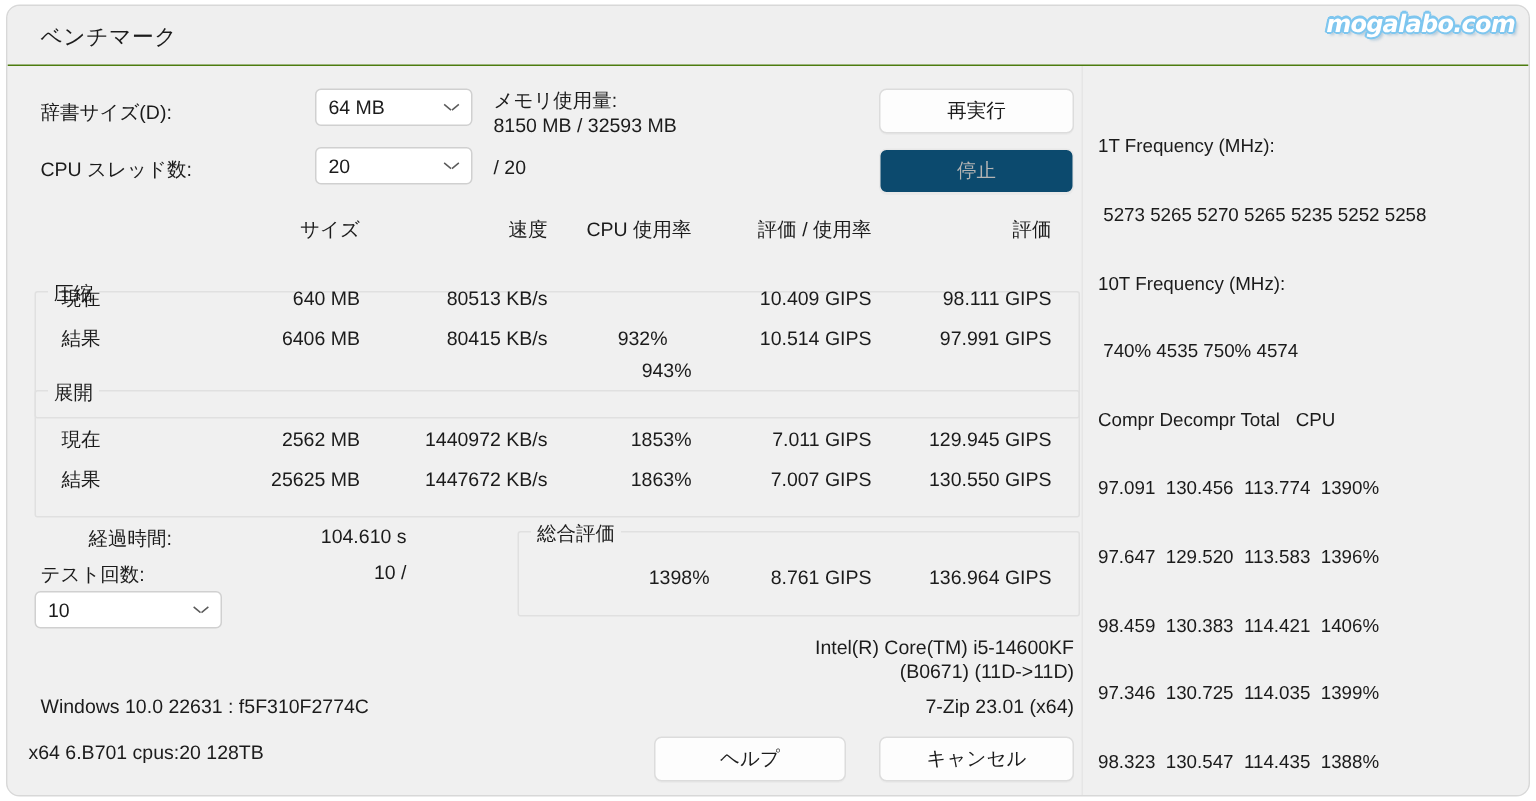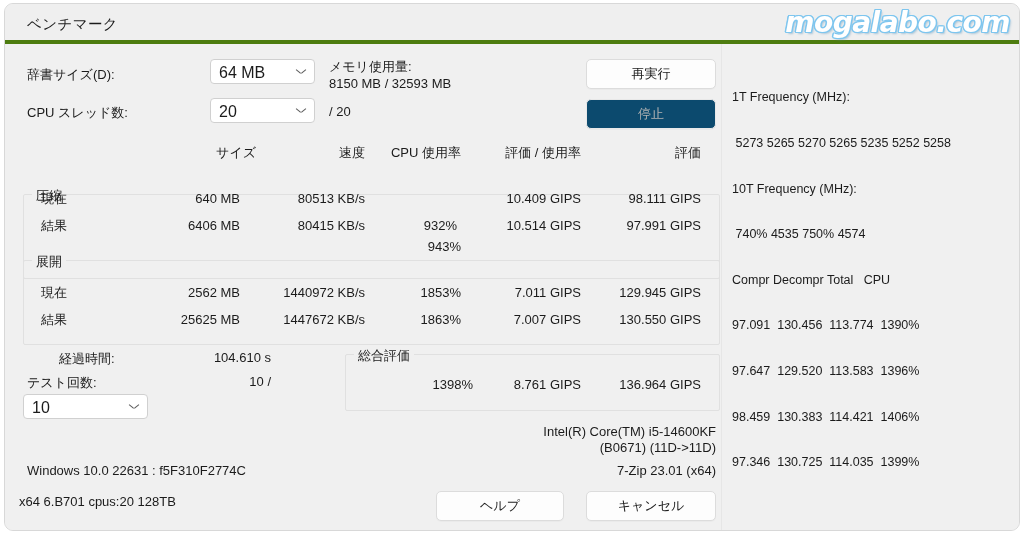--- a/index.html
+++ b/index.html
@@ -29,39 +29,39 @@
     overflow: hidden;
   }
 
   
   #titlebar {
     position: absolute;
     left: 0; top: 0;
     width: 100%;
     height: 40px;
     background: #efefef;
-    border-bottom: 4px solid #4d7c0f;
+    border-bottom: 1px solid #4d7c0f;
     box-sizing: border-box;
   }
   #title-text {
     position: absolute;
     left: 22px;
     top: 11px;
     font-size: 14.5px;
     color: #1b1b1b;
     letter-spacing: .4px;
   }
 
   
   #watermark {
     position: absolute;
     right: 9px;
     top: 2px;
     font-family: "DejaVu Sans", sans-serif;
-    font-size: 28px;
+    font-size: 16px;
     font-weight: bold;
     font-style: italic;
     letter-spacing: -0.5px;
     color: #ffffff;
     text-shadow:
        1.4px 0 0 #7ec6ef, -1.4px 0 0 #7ec6ef,
        0 1.4px 0 #7ec6ef, 0 -1.4px 0 #7ec6ef,
        1px 1px 0 #7ec6ef, -1px 1px 0 #7ec6ef,
        1px -1px 0 #7ec6ef, -1px -1px 0 #7ec6ef,
        2px 2px 2px rgba(90,150,190,.45);
@@ -96,21 +96,21 @@
     background: #ffffff;
     border: 1px solid #d0d0d0;
     border-radius: 4px;
     box-sizing: border-box;
     height: 25px;
   }
   .combo .ctext {
     position: absolute;
     left: 8px;
     top: 4px;
-    font-size: 16px;
+    font-size: 13px;
     color: #1b1b1b;
   }
   .combo .chev {
     position: absolute;
     right: 9px;
     top: 9px;
     width: 9px;
     height: 5px;
   }
   .combo .chev::before,
@@ -215,41 +215,41 @@
     <div class="combo" style="left:205px; top:54px; width:105px;">
       <span class="ctext">20</span>
       <span class="chev"></span>
     </div>
 
     <div class="lbl" style="left:324px; top:60px;">/ 20</div>
 
     <div class="btn" style="left:581px; top:15px; width:130px;">再実行</div>
     <div class="btn disabled" style="left:581px; top:55px; width:130px;">停止</div>
 
-    <div class="val" style="left:136px; top:100px; width:115px;">サイズ</div>
+    <div class="val" style="left:120px; top:100px; width:115px;">サイズ</div>
     <div class="val" style="left:245px; top:100px; width:115px;">速度</div>
     <div class="val" style="left:368px; top:100px; width:88px;">CPU 使用率</div>
     <div class="val" style="left:460px; top:100px; width:116px;">評価 / 使用率</div>
     <div class="val" style="left:580px; top:100px; width:116px;">評価</div>
 
     <div class="group" style="left:18px; top:122px; width:697px; height:85px;margin-top:28px;">
       <span class="gtitle">圧縮</span>
     </div>
 
     <div class="lbl" style="left:36px; top:146px;">現在</div>
     <div class="val" style="left:120px; top:147px; width:115px;">640 MB</div>
     <div class="val" style="left:245px; top:147px; width:115px;">80513 KB/s</div>
     <div class="val" style="left:368px; top:147px; width:88px;margin-top:48px;">943%</div>
     <div class="val" style="left:460px; top:147px; width:116px;">10.409 GIPS</div>
     <div class="val" style="left:580px; top:147px; width:116px;">98.111 GIPS</div>
 
     <div class="lbl" style="left:36px; top:173px;">結果</div>
     <div class="val" style="left:120px; top:174px; width:115px;">6406 MB</div>
     <div class="val" style="left:245px; top:174px; width:115px;">80415 KB/s</div>
-    <div class="val" style="left:364px; top:174px; width:88px;">932%</div>
+    <div class="val" style="left:352px; top:174px; width:88px;">932%</div>
     <div class="val" style="left:460px; top:174px; width:116px;">10.514 GIPS</div>
     <div class="val" style="left:580px; top:174px; width:116px;">97.991 GIPS</div>
 
     <div class="group" style="left:18px; top:216px; width:697px; height:85px;">
       <span class="gtitle">展開</span>
     </div>
 
     <div class="lbl" style="left:36px; top:240px;">現在</div>
     <div class="val" style="left:120px; top:241px; width:115px;">2562 MB</div>
     <div class="val" style="left:235px; top:241px; width:125px;">1440972 KB/s</div>
@@ -295,20 +295,21 @@
     <div id="logpanel">
       <div class="logline">1T Frequency (MHz):</div>
       <div class="logline"> 5273 5265 5270 5265 5235 5252 5258</div>
       <div class="logline">10T Frequency (MHz):</div>
       <div class="logline"> 740% 4535 750% 4574</div>
       <div class="logline">Compr Decompr Total   CPU</div>
       <div class="logline">97.091  130.456  113.774  1390%</div>
       <div class="logline">97.647  129.520  113.583  1396%</div>
       <div class="logline">98.459  130.383  114.421  1406%</div>
       <div class="logline">97.346  130.725  114.035  1399%</div>
+      <div class="logline">98.323  130.547  114.435  1388%</div>
       
       
       
       
       
       
       
     </div>
 
   </div>

